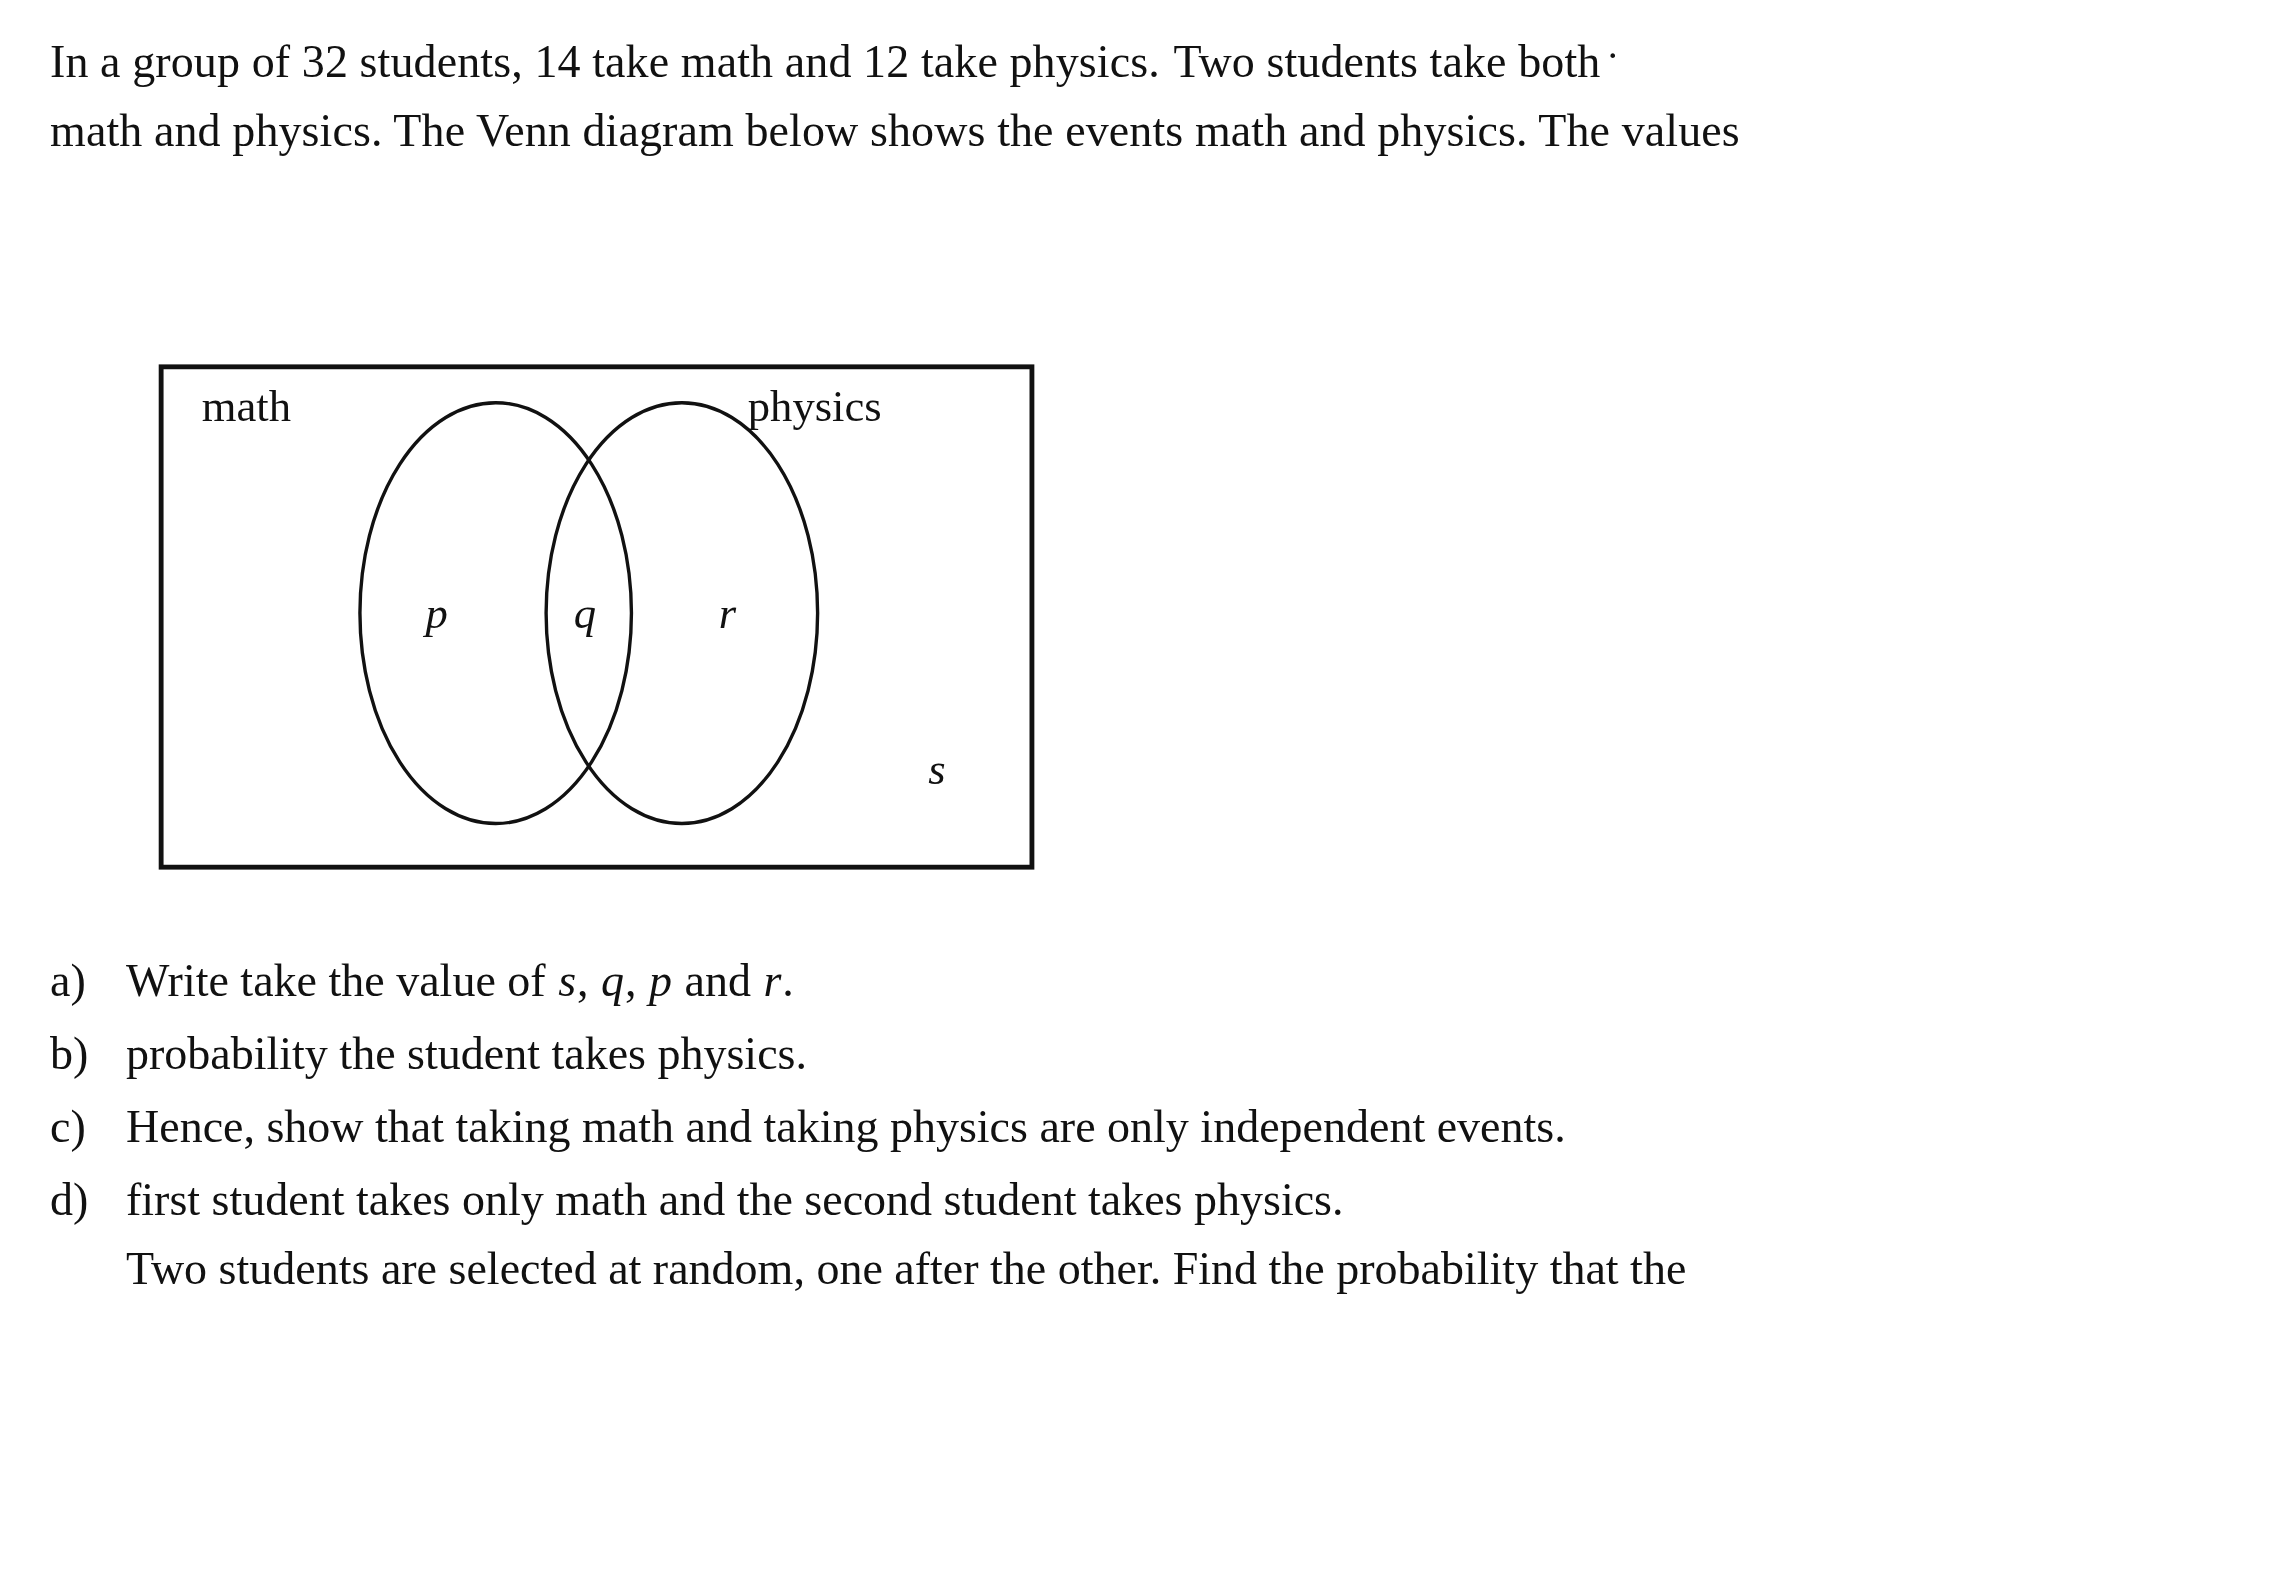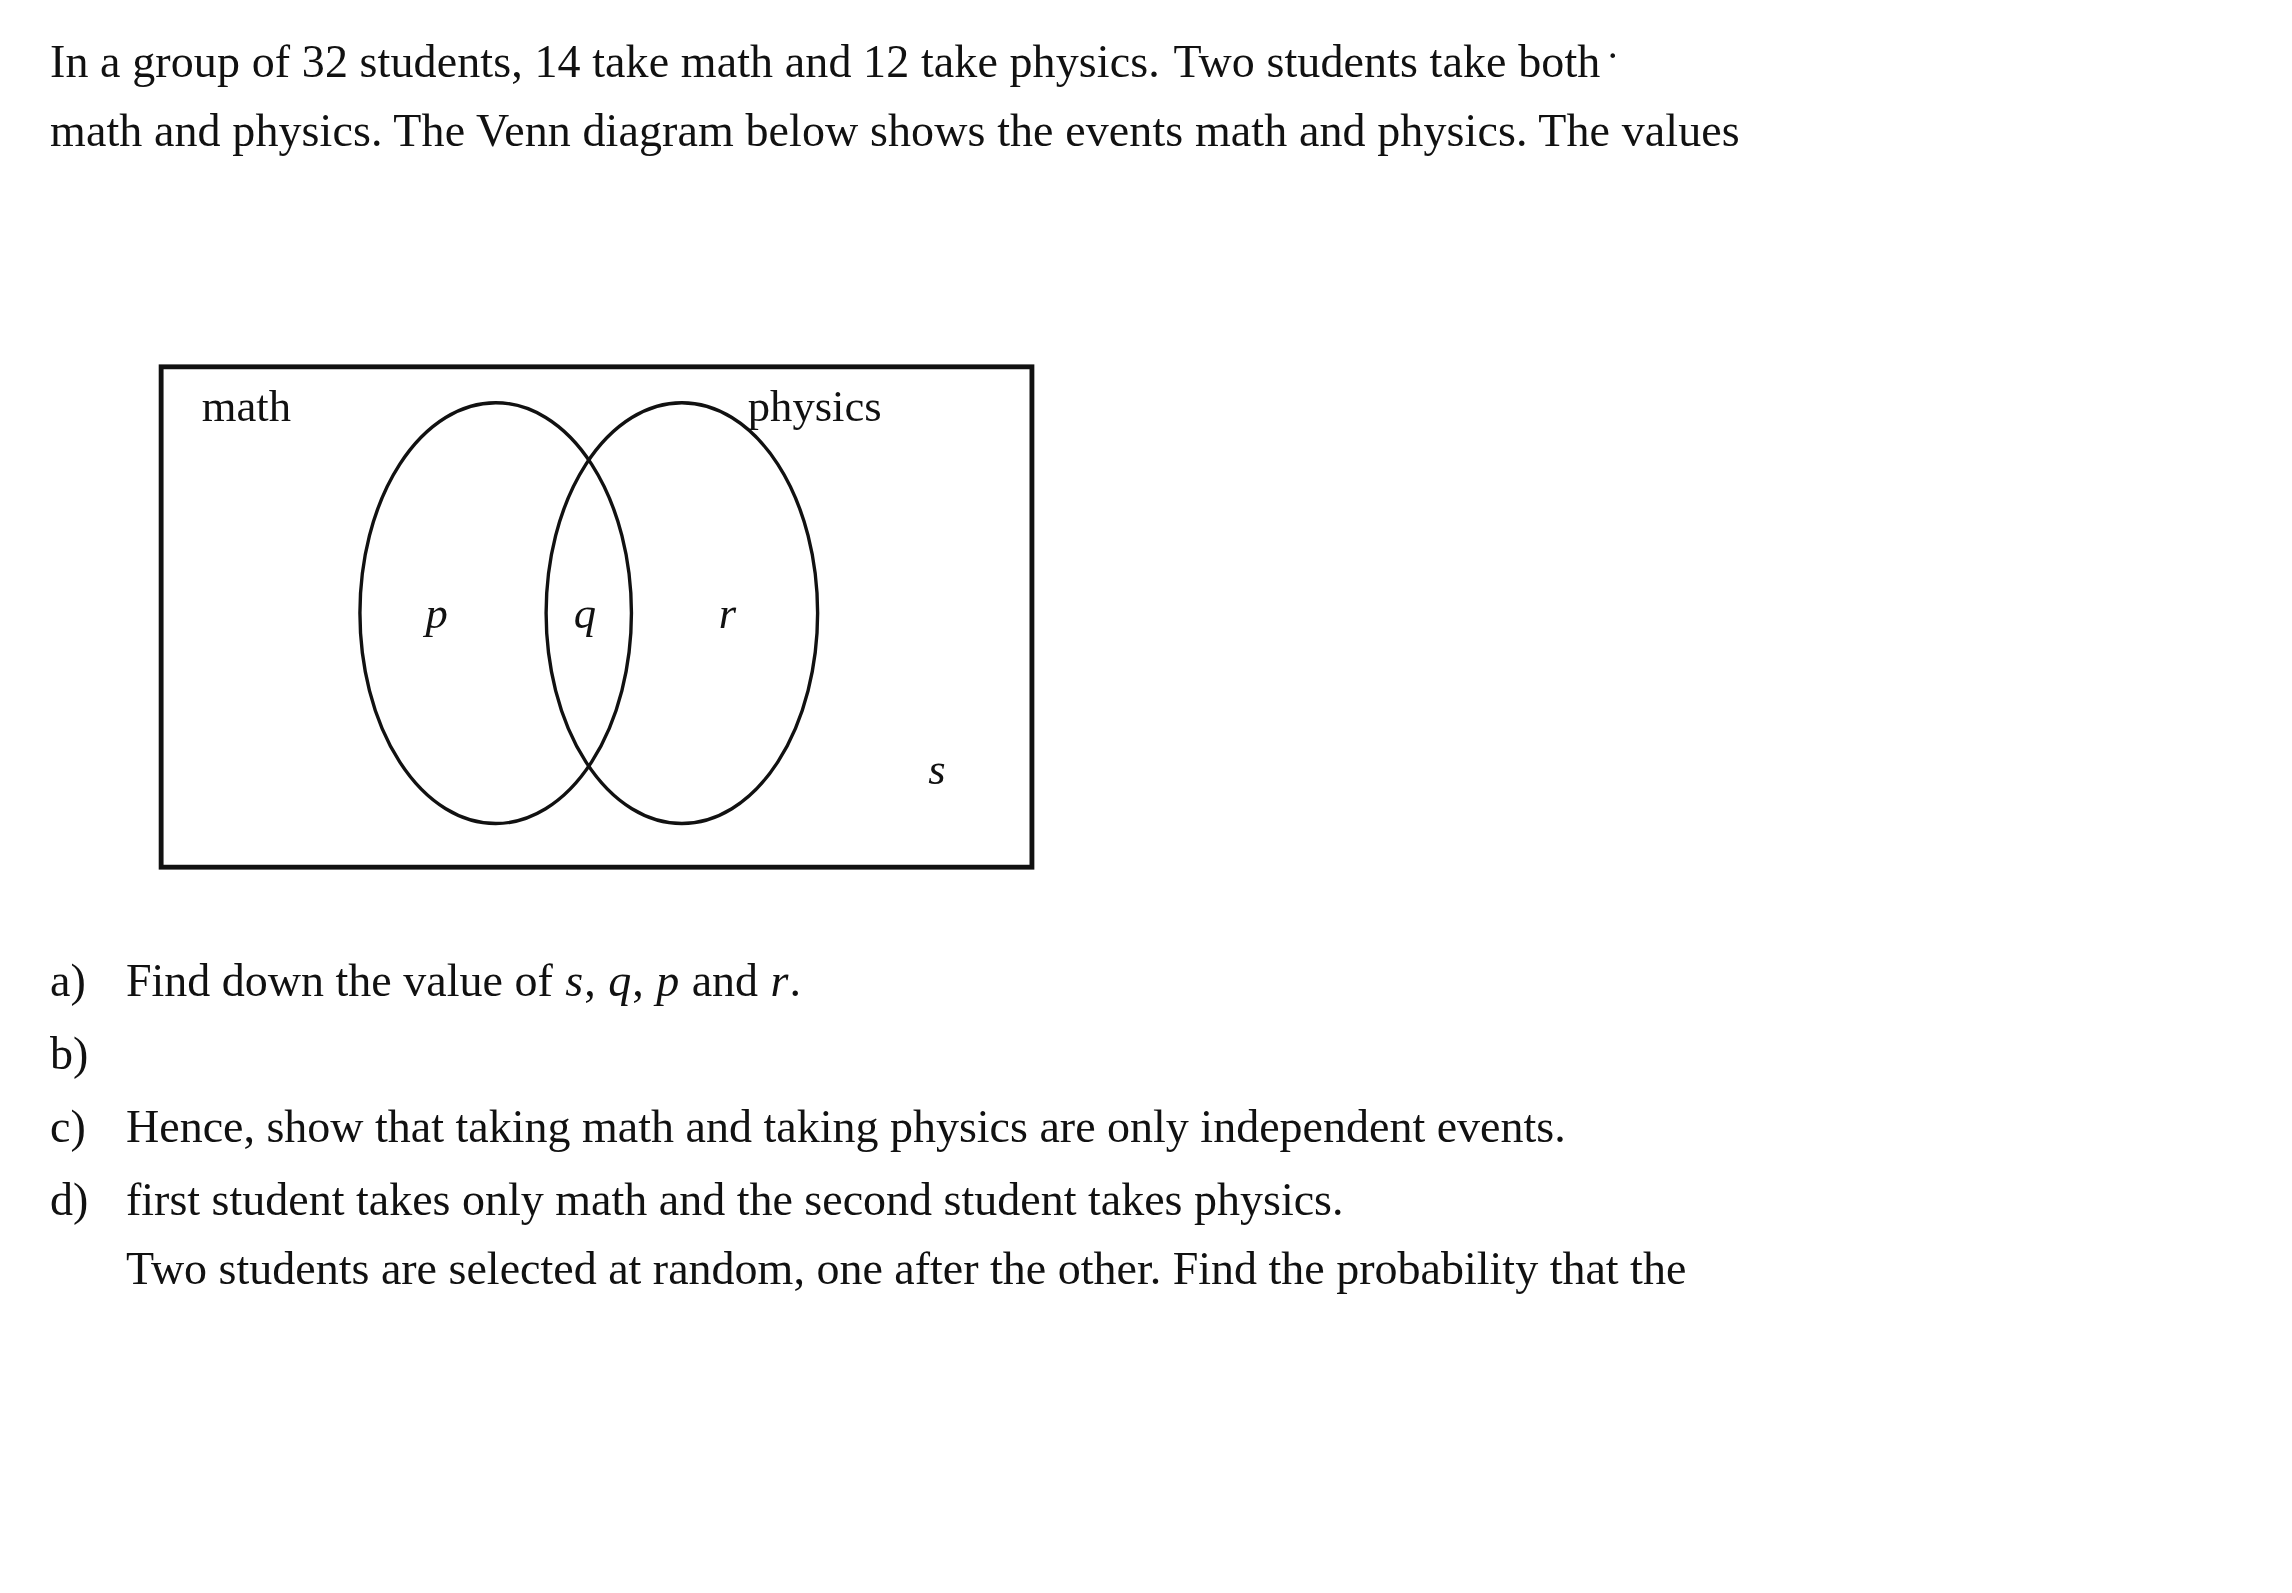--- a/index.html
+++ b/index.html
@@ -155,26 +155,27 @@
       <text class="venn-var" x="590" y="275" text-anchor="middle">r</text>
 
       <text class="venn-var" x="806" y="436" text-anchor="middle">s</text>
     </svg>
   </div>
 
   <div class="questions">
       <div class="q-item">
         <div class="q-marker">a)</div>
         <div class="q-body">
-          <div class="q-line"><span>Find down the value of </span><span class="var">s</span><span>, </span><span class="var">q</span><span>, </span><span class="var">p</span><span> and </span><span class="var">r</span><span>.</span></div>
+          <div class="q-line"><span>Write take the value of </span><span class="var">s</span><span>, </span><span class="var">q</span><span>, </span><span class="var">p</span><span> and </span><span class="var">r</span><span>.</span></div>
         </div>
       </div>
       <div class="q-item">
         <div class="q-marker">b)</div>
         <div class="q-body">
+          <div class="q-line"><span>probability the student takes physics.</span></div>
         </div>
       </div>
       <div class="q-item">
         <div class="q-marker">c)</div>
         <div class="q-body">
           <div class="q-line"><span>Hence, show that taking math and taking physics are only independent events.</span></div>
         </div>
       </div>
       <div class="q-item">
         <div class="q-marker">d)</div>

